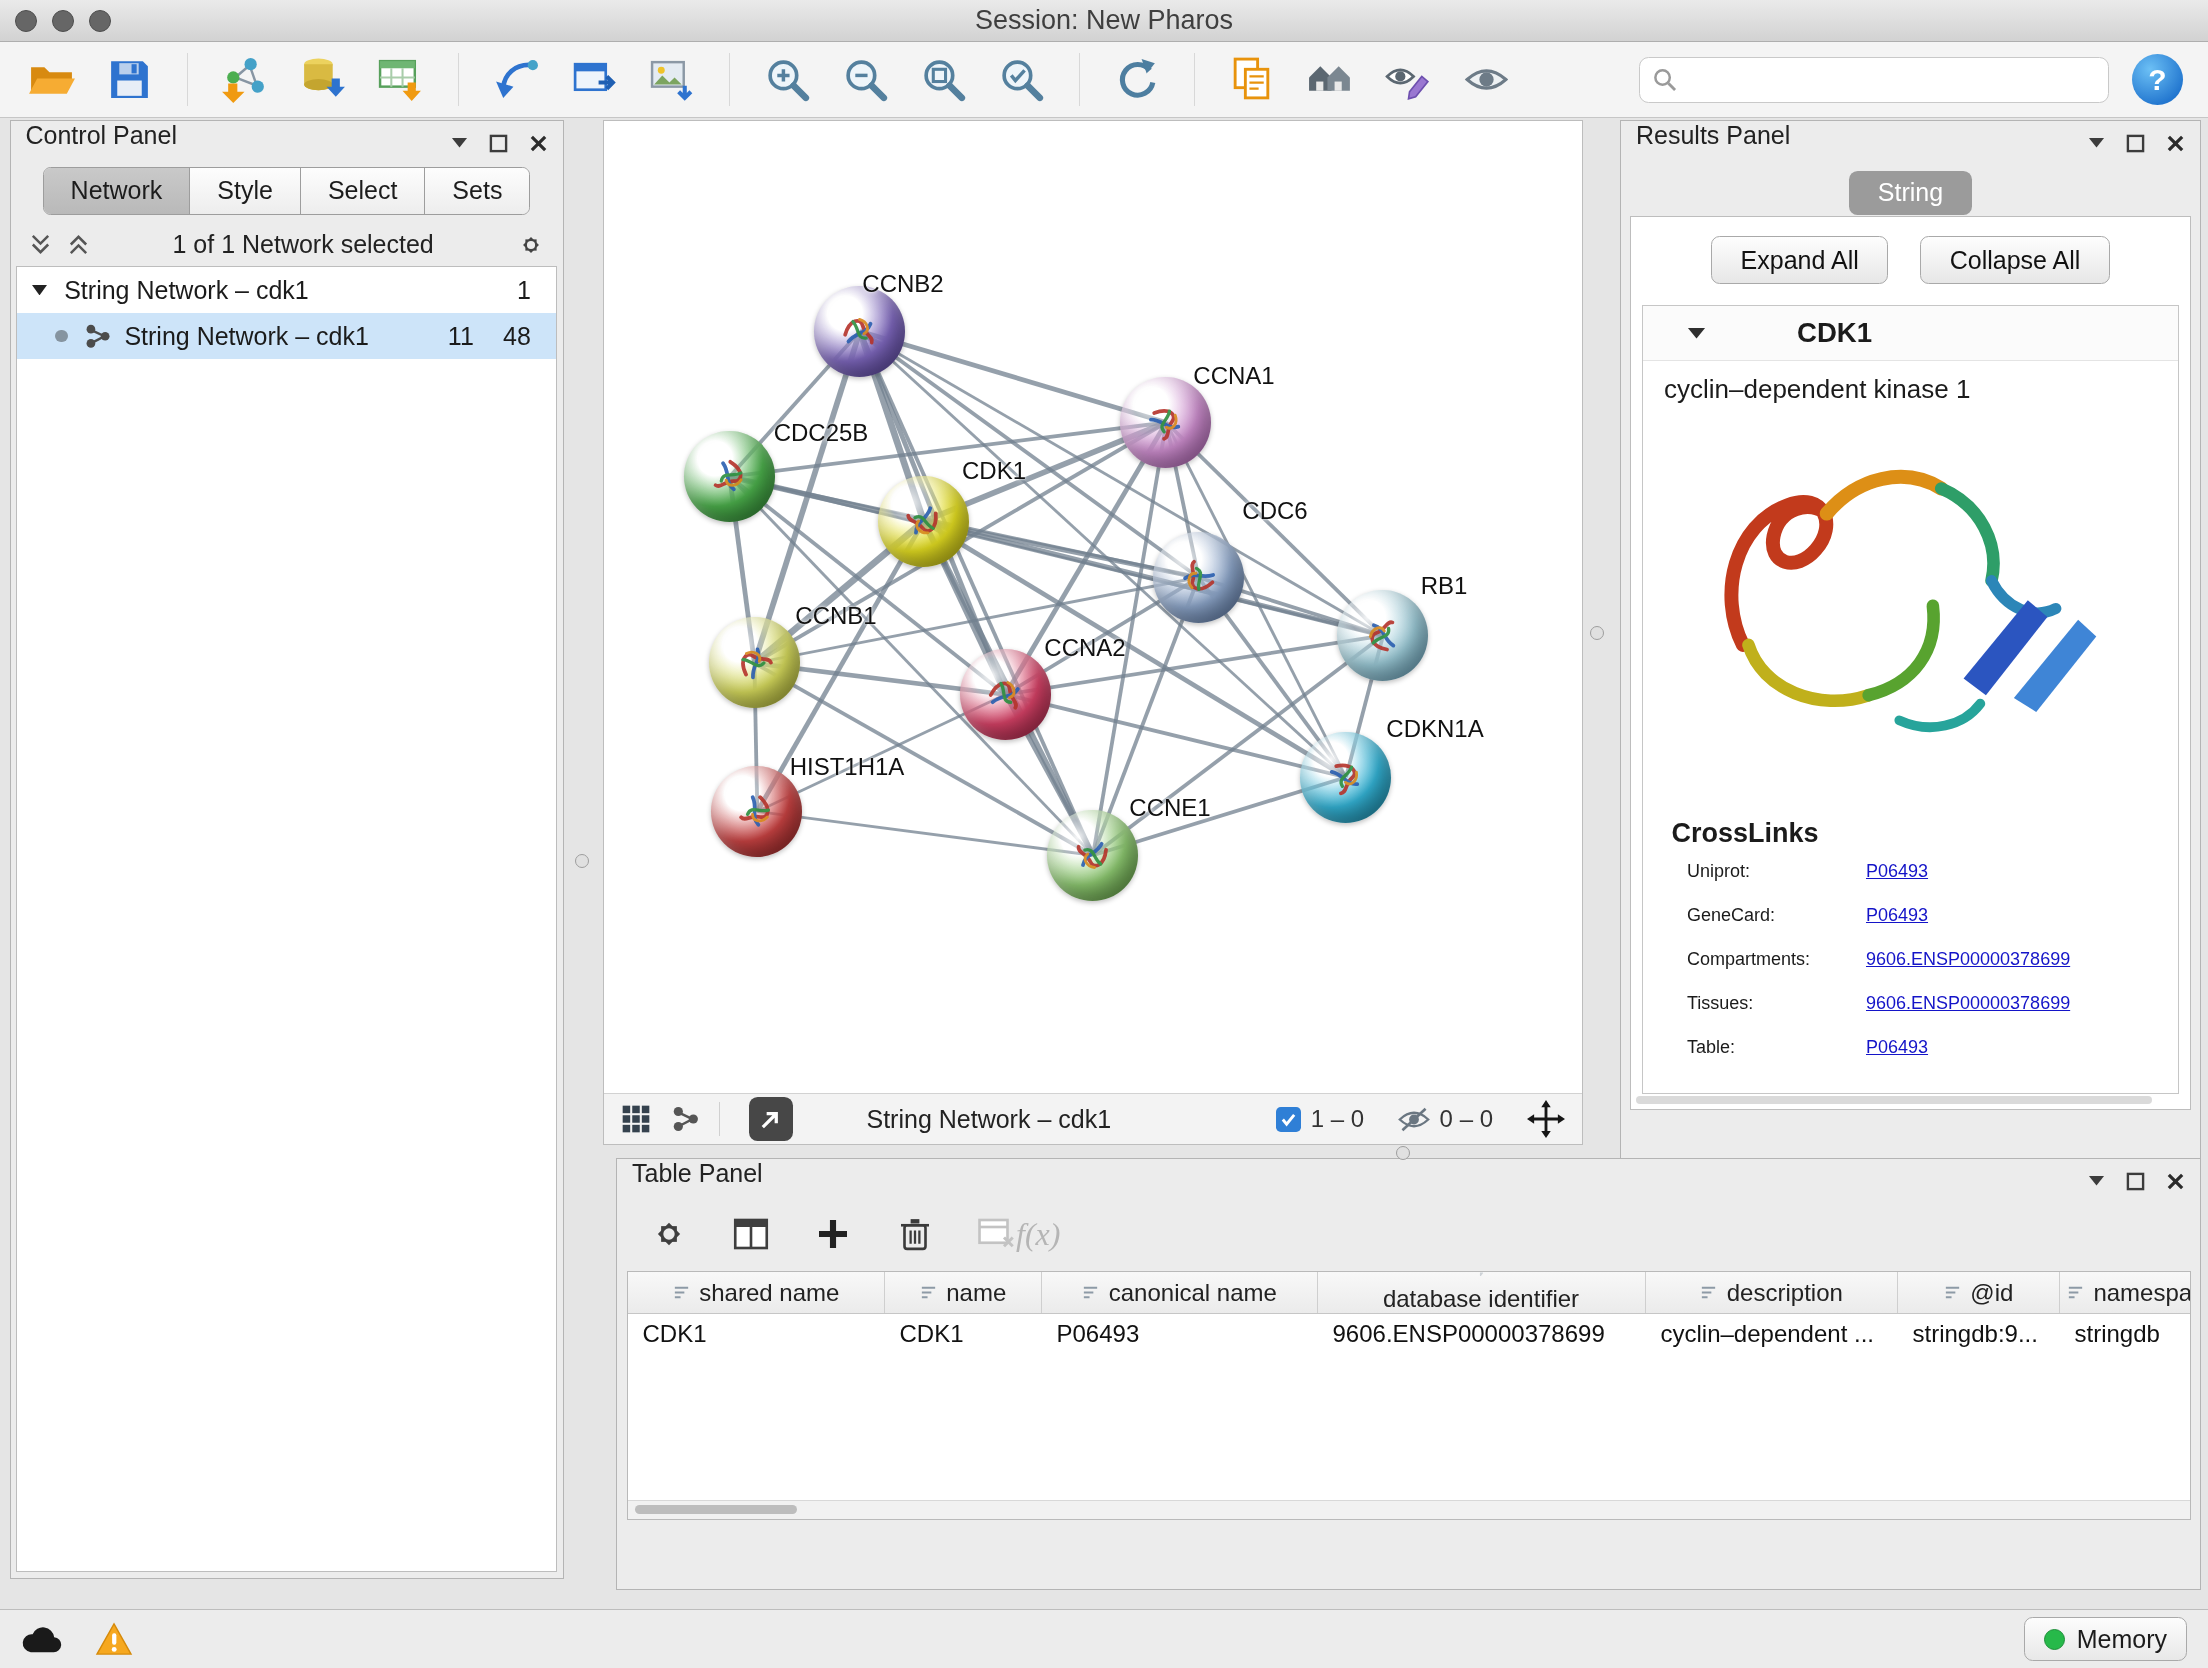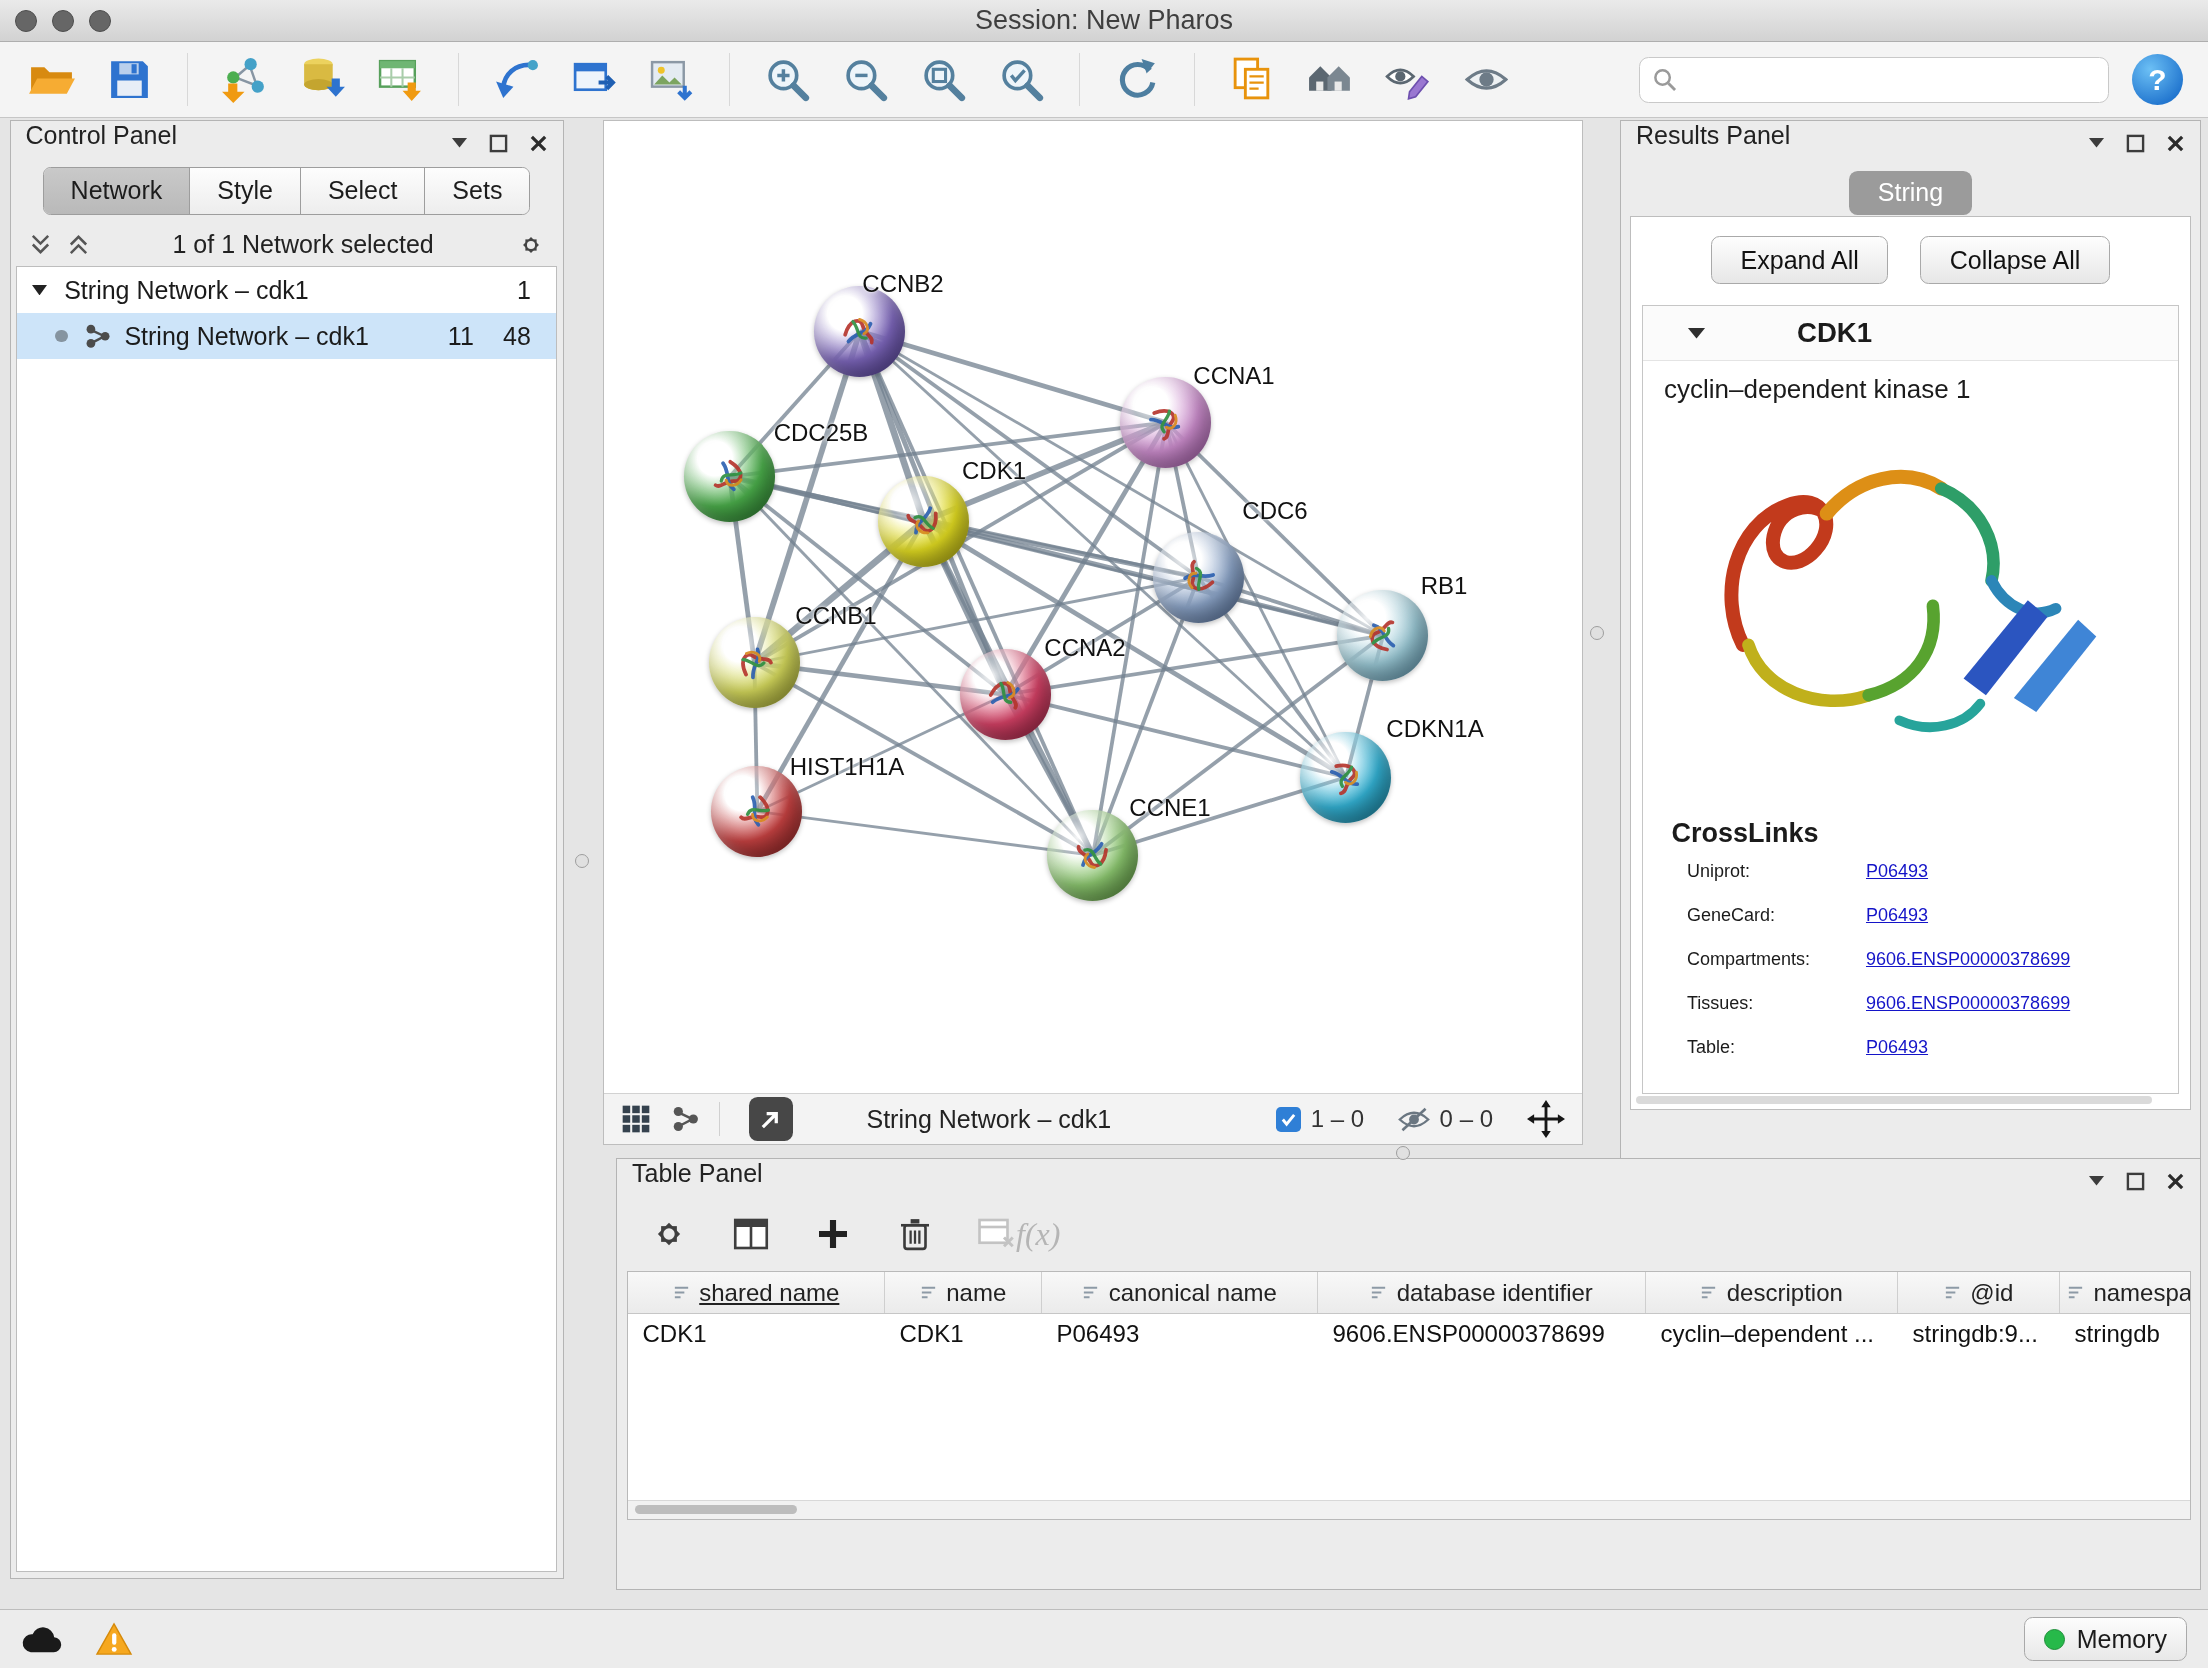--- a/index.html
+++ b/index.html
@@ -627,39 +627,39 @@
         <svg viewBox="0 0 48 48">
           <rect x="4" y="8" width="32" height="26" fill="#fff" stroke="#c3c3c3" stroke-width="3"></rect>
           <line x1="4" y1="16" x2="36" y2="16" stroke="#c3c3c3" stroke-width="3"></line>
           <path d="M32 28 l10 10 M42 28 l-10 10" stroke="#c3c3c3" stroke-width="3.4"></path>
         </svg>
       </div>
     </div>
   <div class="fx" style="position:absolute;left:399px;top:57px">f(x)</div>
   <div class="tbl">
     <div class="tbl-head">
-        <div class="th" style="width: 257px; text-decoration: underline;">
+        <div class="th" style="width: 257px;">
           <svg viewBox="0 0 20 20" width="19" height="19">
             <path d="M3 5 h14 M3 10 h10 M3 15 h6" stroke="#8d9aa6" stroke-width="2.2" fill="none"></path>
           </svg>
           <span>shared name</span>
         </div>
         <div class="th" style="width: 157px;">
           <svg viewBox="0 0 20 20" width="19" height="19">
             <path d="M3 5 h14 M3 10 h10 M3 15 h6" stroke="#8d9aa6" stroke-width="2.2" fill="none"></path>
           </svg>
           <span>name</span>
         </div>
         <div class="th" style="width: 276px;">
           <svg viewBox="0 0 20 20" width="19" height="19">
             <path d="M3 5 h14 M3 10 h10 M3 15 h6" stroke="#8d9aa6" stroke-width="2.2" fill="none"></path>
           </svg>
           <span>canonical name</span>
         </div>
-        <div class="th" style="width: 328px;">
+        <div class="th" style="width: 328px; flex-direction: column;">
           <svg viewBox="0 0 20 20" width="19" height="19">
             <path d="M3 5 h14 M3 10 h10 M3 15 h6" stroke="#8d9aa6" stroke-width="2.2" fill="none"></path>
           </svg>
           <span>database identifier</span>
         </div>
         <div class="th" style="width: 252px;">
           <svg viewBox="0 0 20 20" width="19" height="19">
             <path d="M3 5 h14 M3 10 h10 M3 15 h6" stroke="#8d9aa6" stroke-width="2.2" fill="none"></path>
           </svg>
           <span>description</span>

